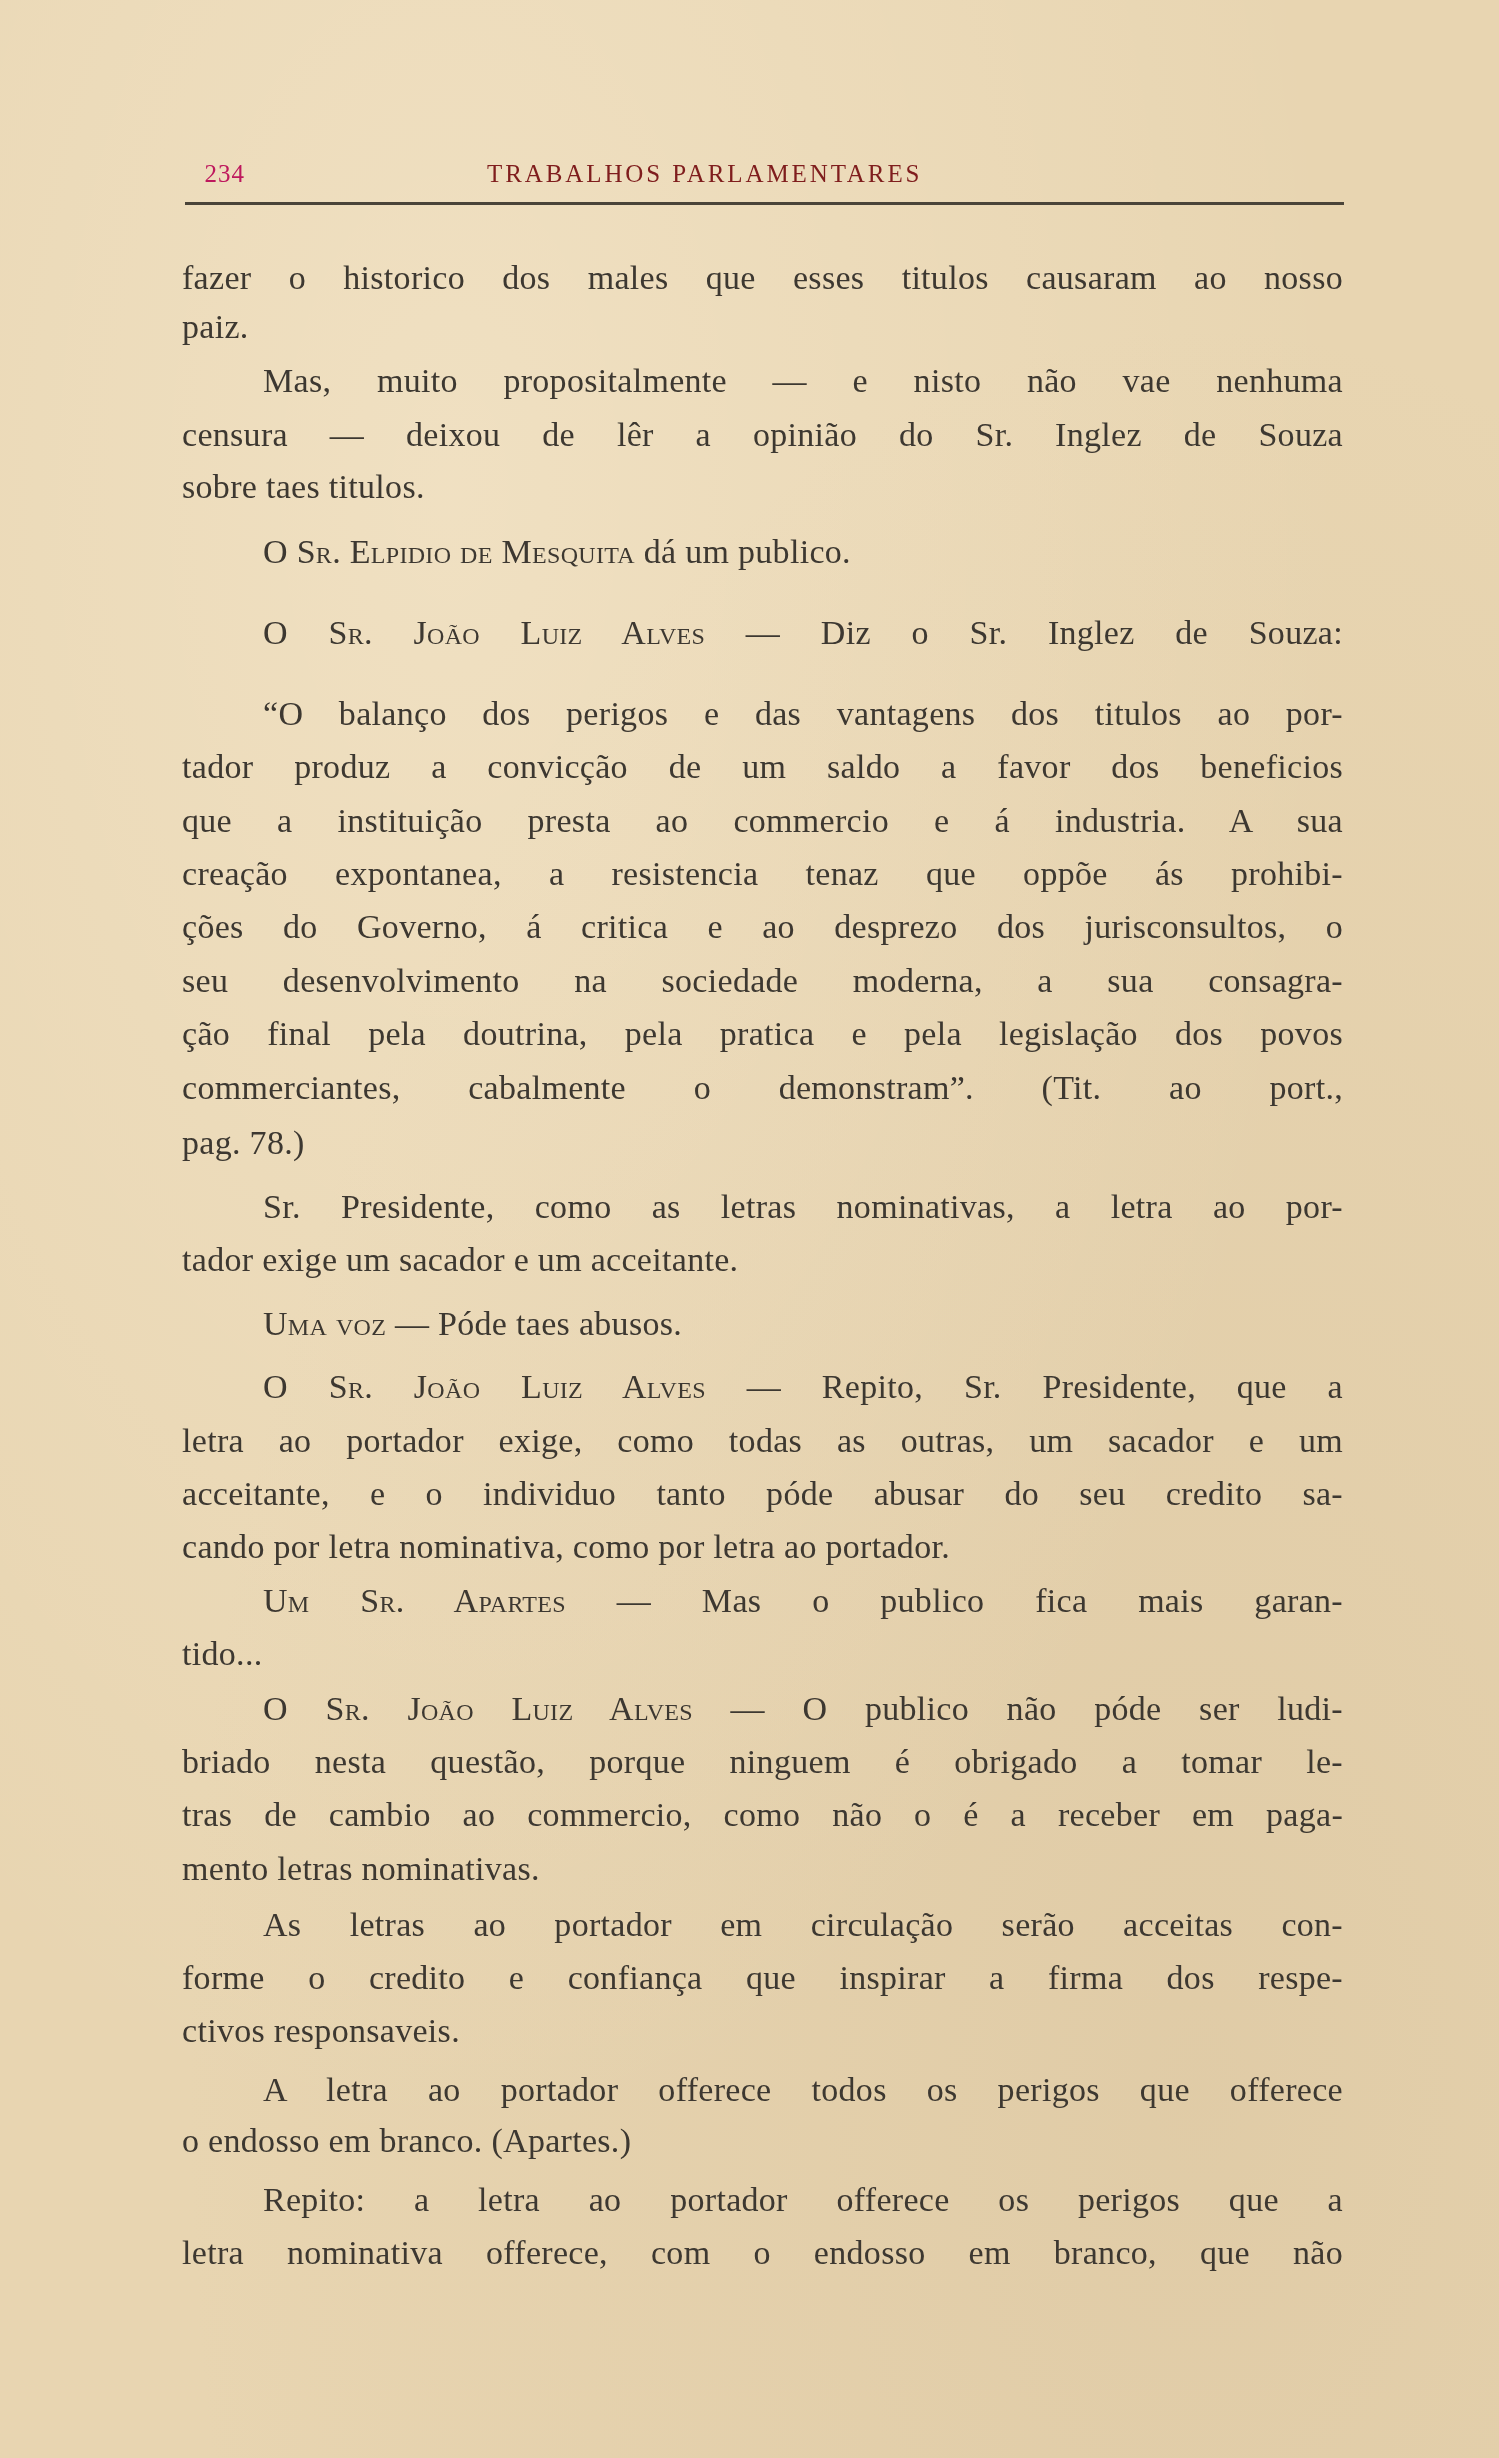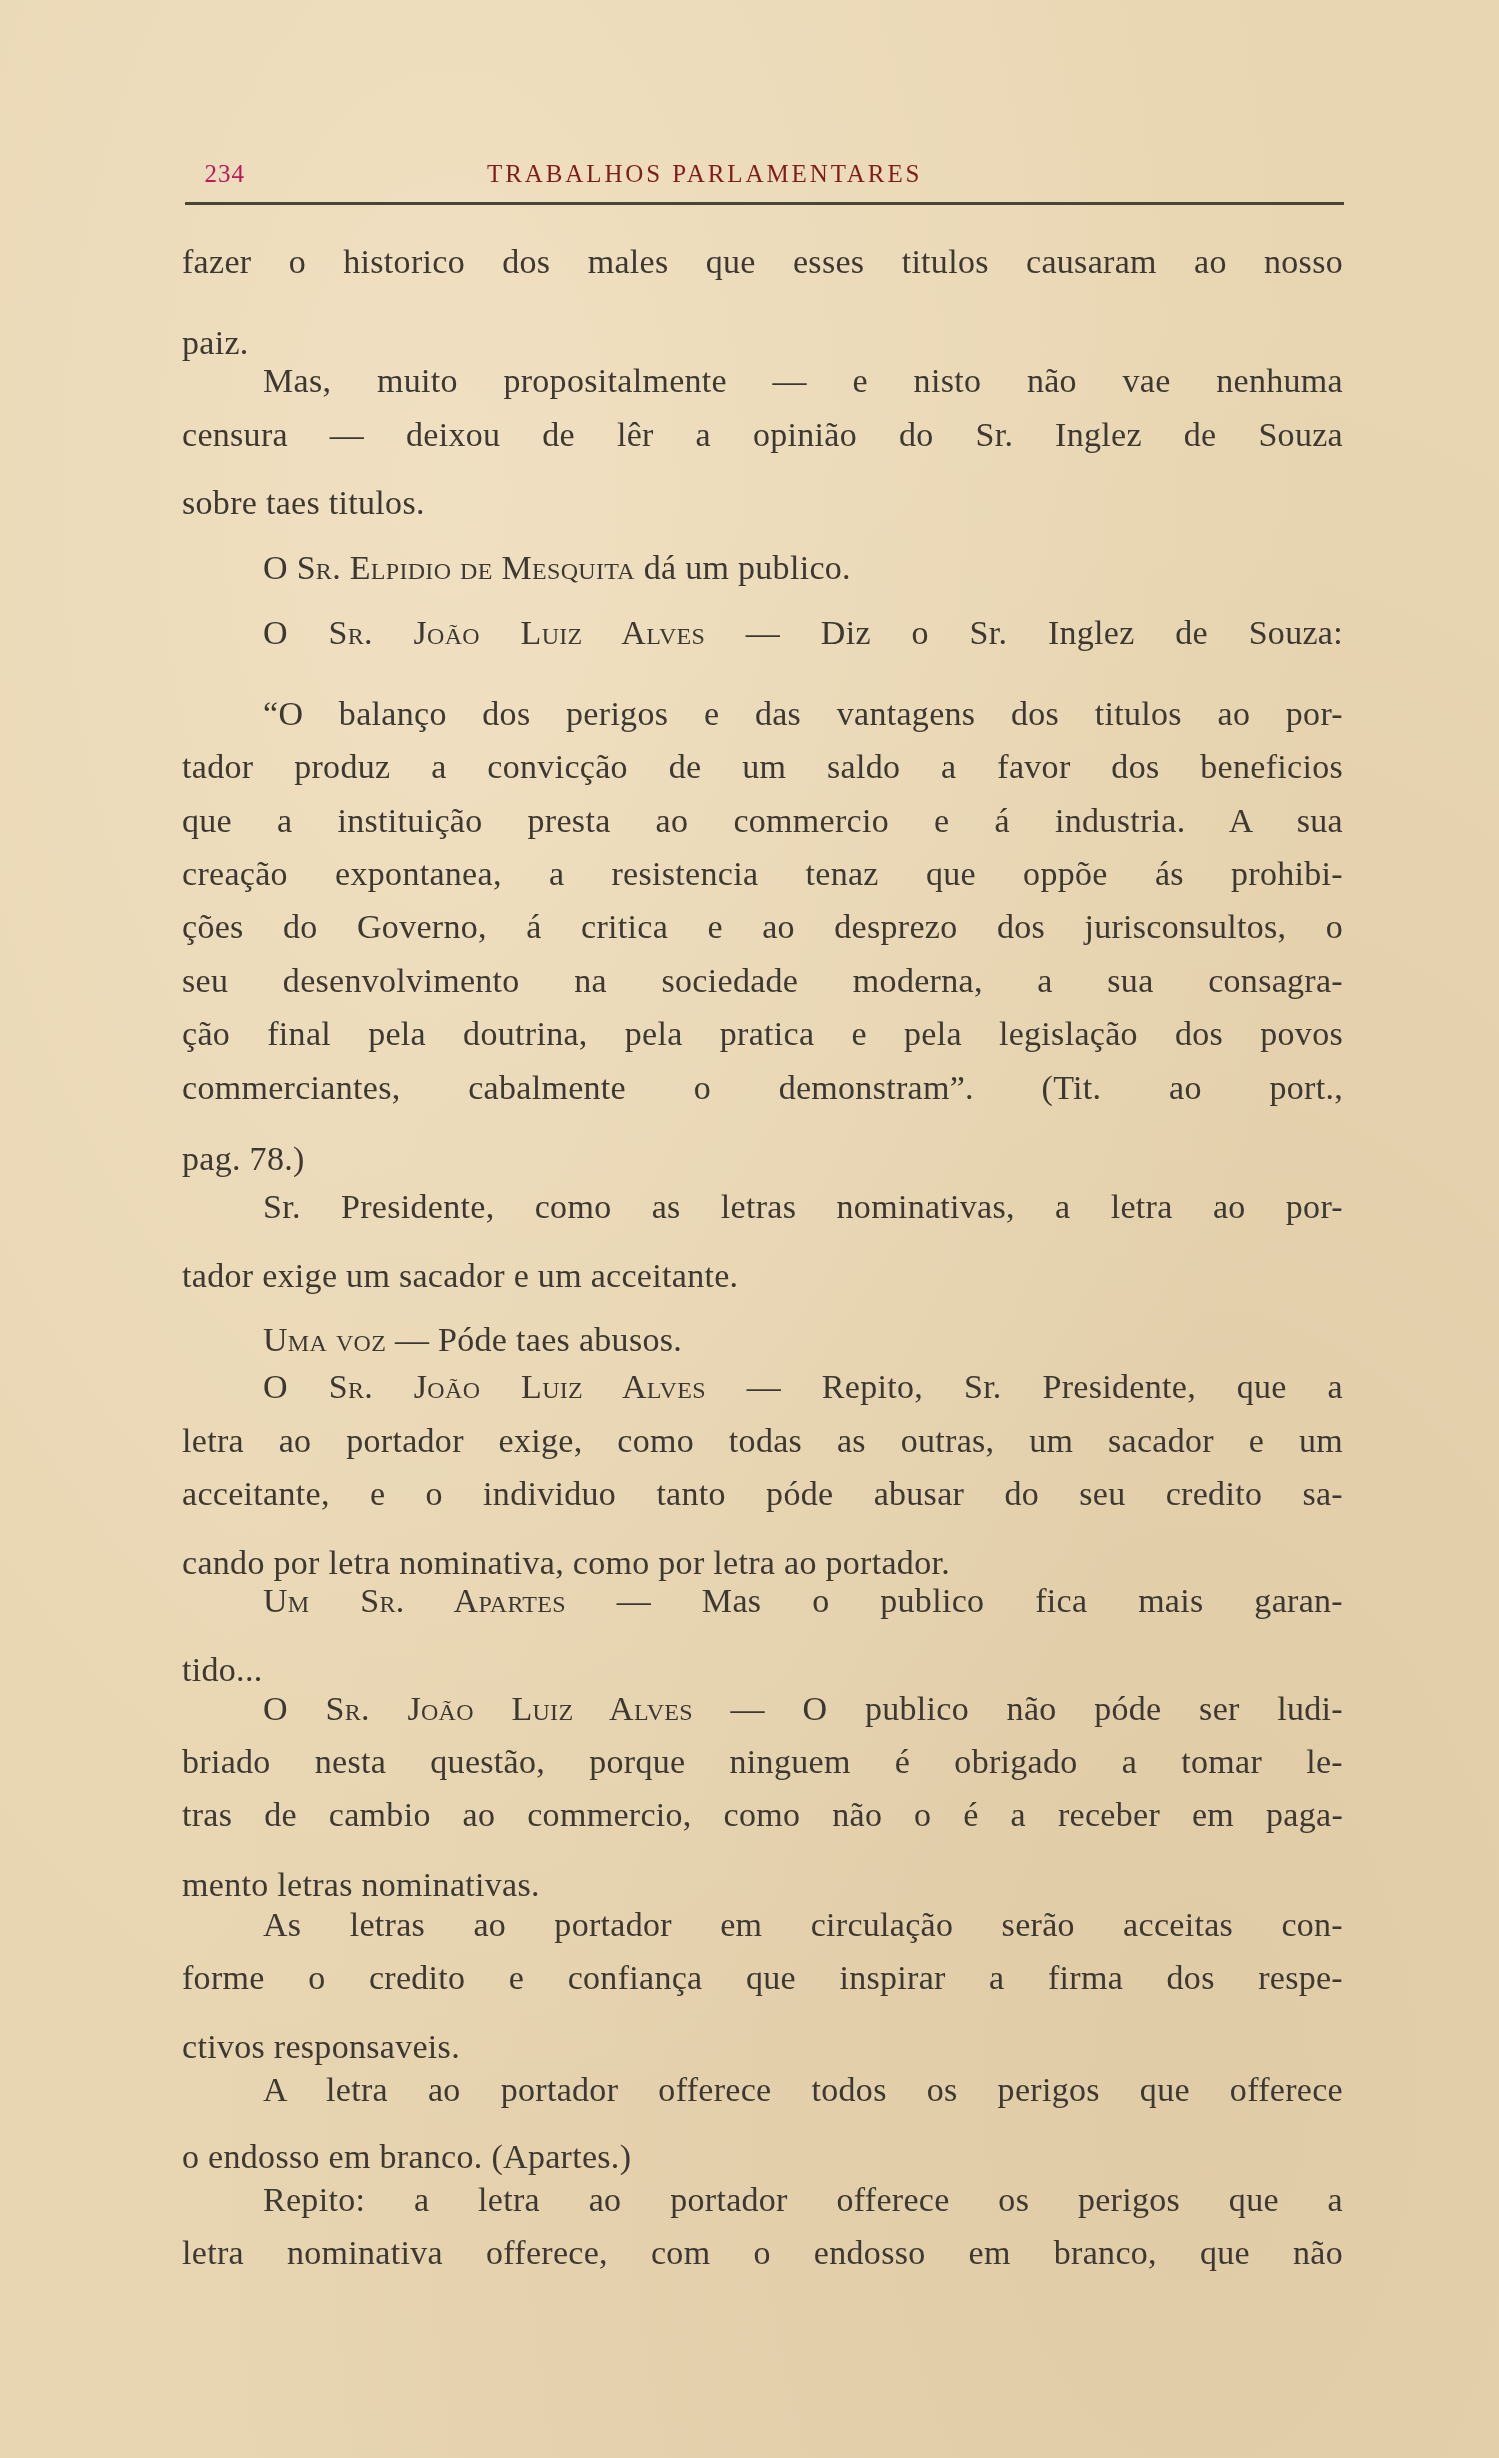--- a/index.html
+++ b/index.html
@@ -35,37 +35,37 @@
   }
   .line {
     position: absolute; left: 182px; width: 1161px;
     font-size: 34px; line-height: 43px; height: 43px;
     white-space: nowrap;
     text-align: justify; text-align-last: justify;
     letter-spacing: 0.3px;
     color: #3d3831;
   }
   .line.indent { left: 263px; width: 1080px; }
-  .line.last { text-align-last: left; margin-top: 16px; }
+  .line.last { text-align-last: left; }
   .sc { font-variant: small-caps; }
   .it { }
 </style>
 </head>
 <body>
 
 <div class="page-bg"></div>
 
 <div class="running-head">
   <span class="page-number">234</span>
   <span class="head-title">TRABALHOS PARLAMENTARES</span>
 </div>
 <div class="head-rule"></div>
 
 <div>
-  <div class="line" style="top:240px"><span>fazer o historico dos males que esses titulos causaram ao nosso</span></div>
+  <div class="line" style="top:256px"><span>fazer o historico dos males que esses titulos causaram ao nosso</span></div>
   <div class="line last" style="top:305px"><span>paiz.</span></div>
 
   <div class="line indent" style="top:359px"><span>Mas, muito propositalmente — e nisto não vae nenhuma</span></div>
   <div class="line" style="top:413px"><span>censura — deixou de lêr a opinião do Sr. Inglez de Souza</span></div>
   <div class="line last" style="top:465px"><span>sobre taes titulos.</span></div>
 
   <div class="line indent last" style="top:530px"><span class="sc">O Sr. Elpidio de Mesquita</span><span> dá um publico.</span></div>
 
   <div class="line indent" style="top:611px"><span class="sc">O Sr. João Luiz Alves</span><span> — Diz o Sr. Inglez de Souza:</span></div>
 

